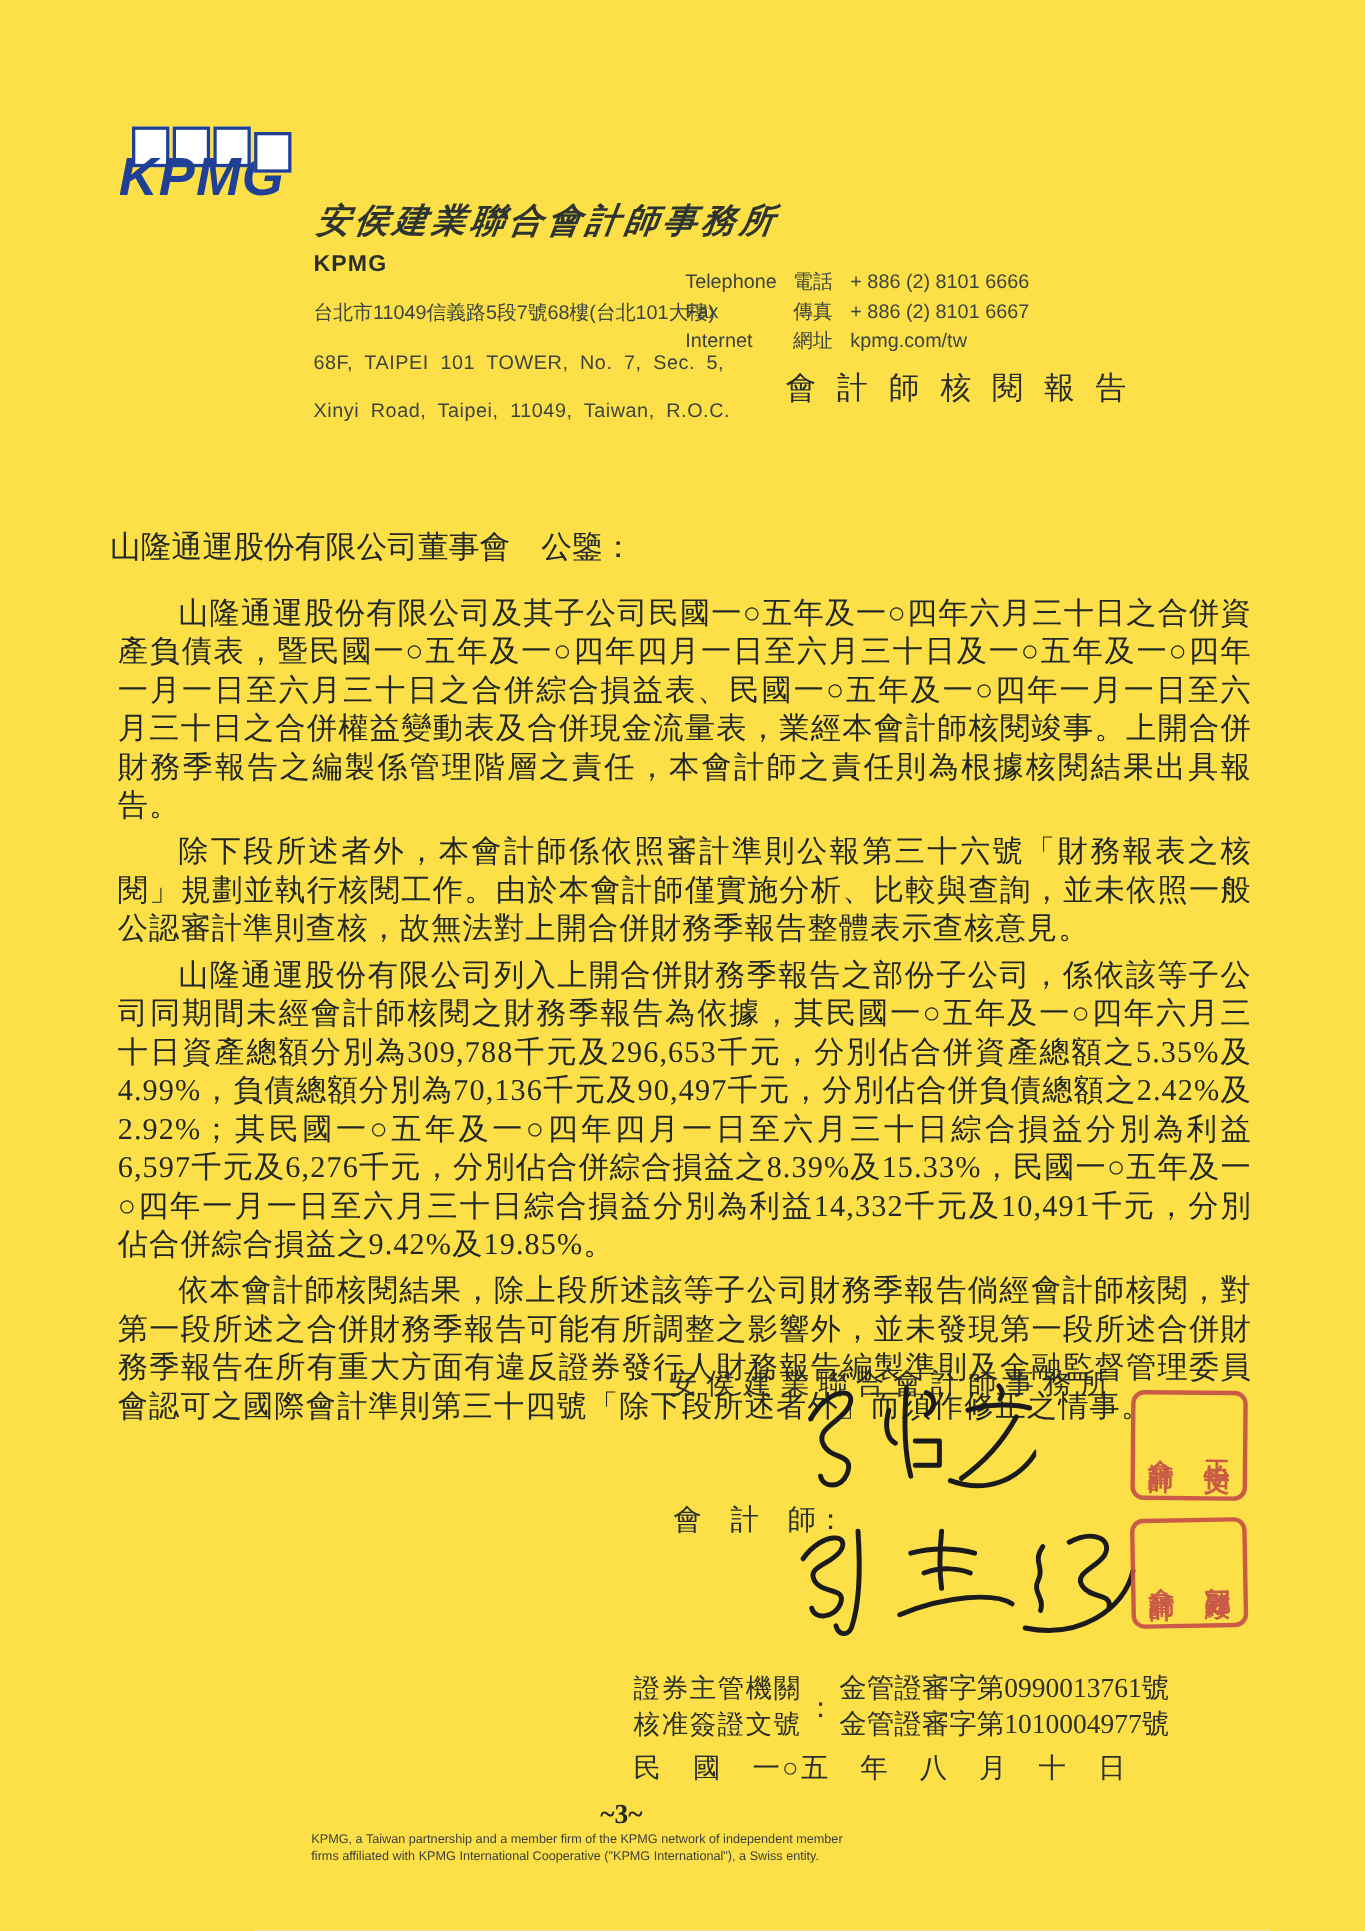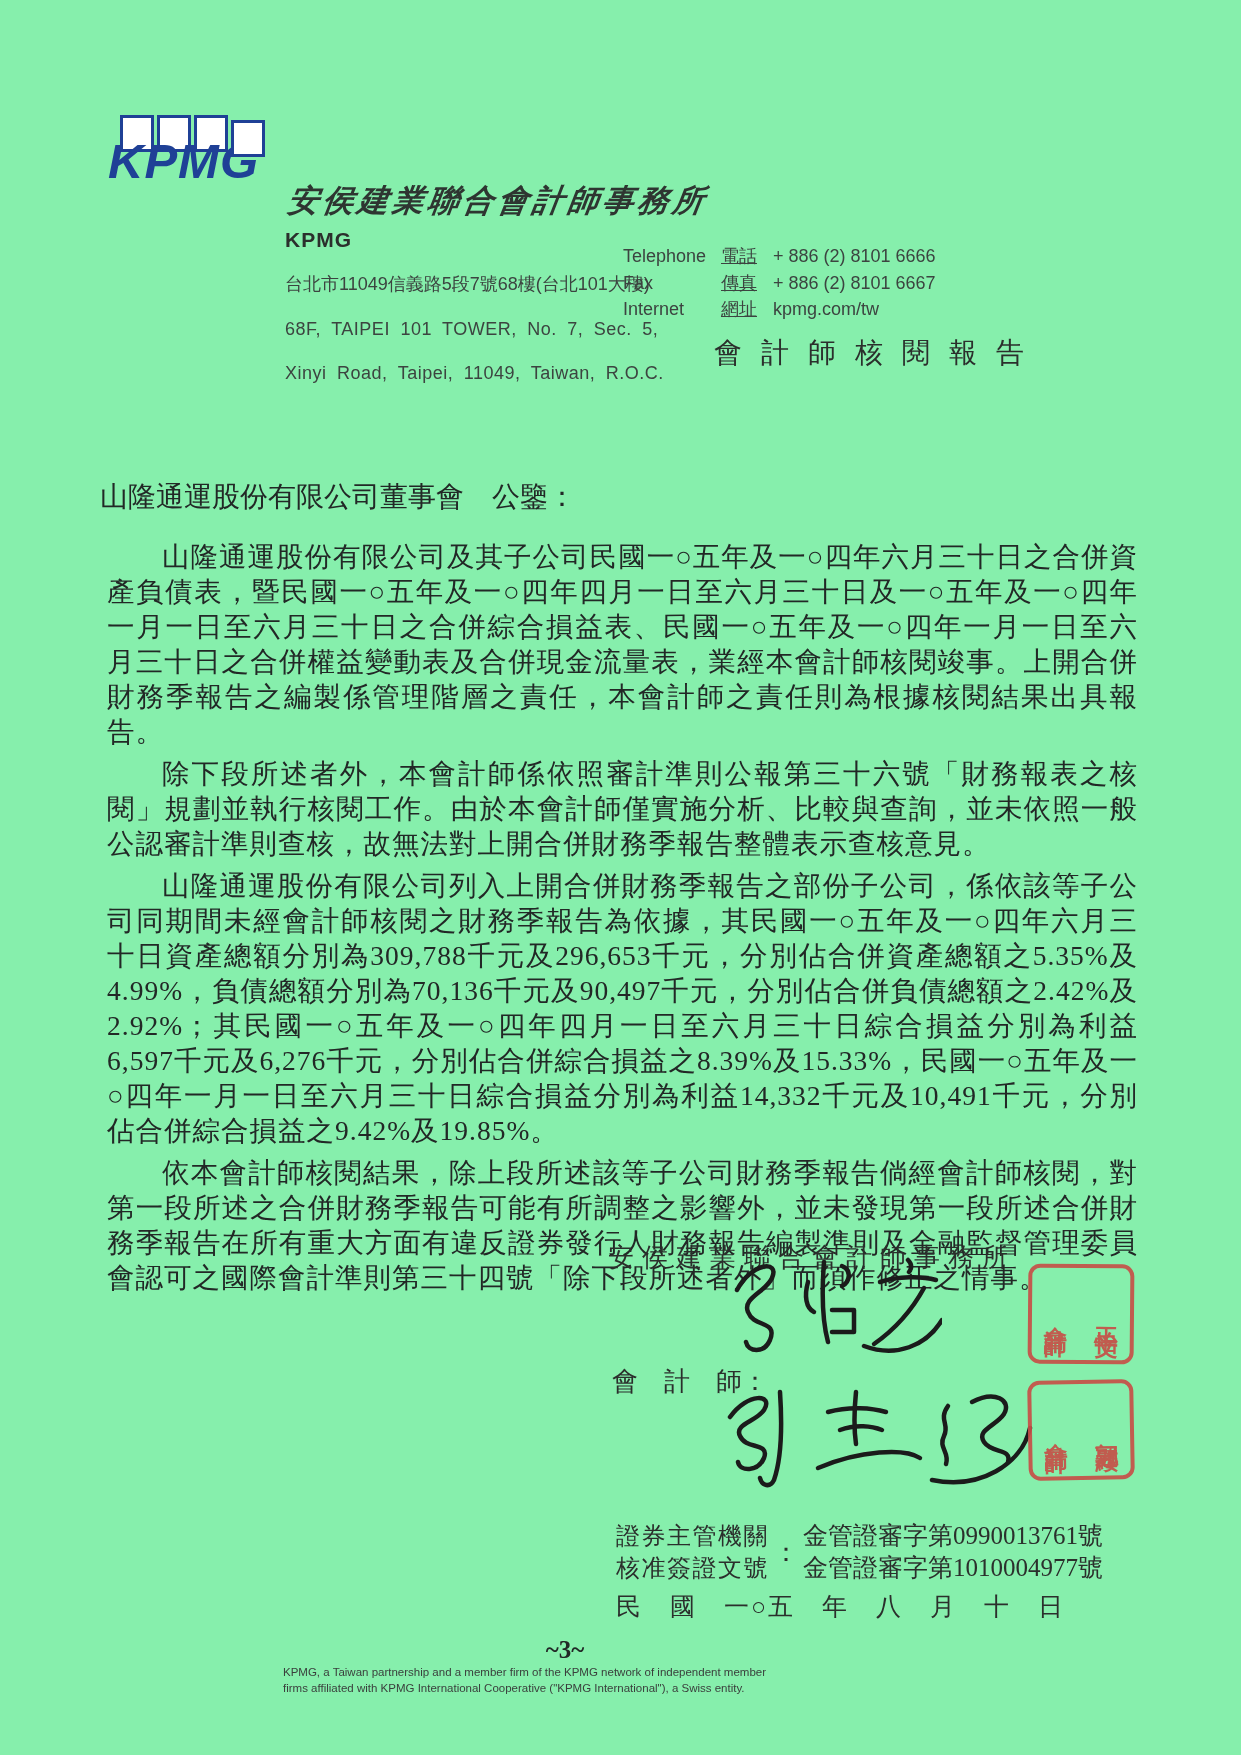--- a/index.html
+++ b/index.html
@@ -1,18 +1,18 @@
 <!DOCTYPE html>
 <html><head>
 <meta charset="utf-8">
 <style>
   html,body { margin:0; padding:0; background:#e8e8e8; }
   .page {
     position:relative; width:1241px; height:1755px; margin:0 auto;
-    background:#86efac; overflow:hidden;
+    background:#fde047; overflow:hidden;
     font-family:"Liberation Serif","DejaVu Serif",serif;
     color:#222826;
   }
   
   .logo-block { position:absolute; left:108px; top:115px; }
   .logo-squares { display:flex; gap:3px; margin-left:12px; }
   .logo-squares i { width:28px; height:31px; border:3px solid #1f4096; background:#fff; display:block; }
   .logo-squares i:nth-child(4) { transform:translateY(5px); }
   .logo-text {
     font-family:"Liberation Sans","DejaVu Sans",sans-serif;
@@ -24,21 +24,21 @@
   .calligraphy {
     font-size:31px; font-style:italic; font-weight:600; letter-spacing:4px;
     transform:skewX(-8deg); transform-origin:left bottom; color:#2e3531;
   }
   .firm-short { font-family:"Liberation Sans","DejaVu Sans",sans-serif; font-weight:bold; font-size:21px; color:#2b2f2c; margin-top:6px; letter-spacing:1px; }
   .addr { font-family:"Liberation Sans","DejaVu Sans",sans-serif; font-size:18px; color:#3c4440; line-height:23.5px; margin-top:21px; }
   .addr.en { word-spacing:5px; letter-spacing:0.5px; }
   .contacts { position:absolute; left:338px; top:62px; font-family:"Liberation Sans","DejaVu Sans",sans-serif; font-size:18px; color:#3c4440; }
   .contact-row { display:flex; line-height:23.5px; margin-top:3px; }
   .contact-row .en { width:98px; }
-  .contact-row .zh { width:52px;text-decoration:underline; }
+  .contact-row .zh { width:52px; }
   
   .report-title { position:absolute; left:100px; top:334px; width:930px; text-align:right; font-size:28px; color:#2b2f2c; letter-spacing:6px; }
   .salutation { position:absolute; left:100px; top:478px; font-size:28px; }
   .body-text { position:absolute; left:100px; top:532px; width:1045px; }
   .body-text p {
     margin:7px; font-size:27.5px; line-height:35px; letter-spacing:1px;
     text-align:justify; text-indent:2em; color:#222826;
   }
   
   .firm-line { position:absolute; left:608px; top:1240px; font-size:26px; letter-spacing:8px; color:#2b2f2c; }
@@ -50,21 +50,21 @@
     border:4px solid #c65048; border-radius:12px; opacity:0.92;
     display:flex; justify-content:space-between; align-items:center; padding:4px 12px;
   }
   .seal-col {
     writing-mode:vertical-rl; text-orientation:upright;
     font-size:23px; font-weight:bold; line-height:1; letter-spacing:4px; color:#c65048;
   }
   .seal.one { left:1028px; top:1264px; transform:rotate(0.5deg); }
   .seal.two { left:1028px; top:1380px; transform:rotate(-1deg); }
   
-  .approval { position:absolute; left:616px; top:1520px; }
+  .approval { position:absolute; left:576px; top:1520px; }
   .approval-row { display:flex; align-items:center; }
   .approval-labels div { font-size:24px; letter-spacing:1.5px; line-height:32px; color:#2b2f2c; }
   .approval-colon { font-size:26px; margin:0 4px; color:#2b2f2c; }
   .approval-values div { font-size:25px; line-height:32px; color:#2b2f2c;text-align:right; }
   .date-line { margin-top:6px; font-size:25px; letter-spacing:2px; color:#2b2f2c; }
   
   .page-num { position:absolute; left:100px; top:1636px; width:930px; text-align:center; font-size:25px; font-weight:bold; }
   .fineprint { position:absolute; left:283px; top:1664px; font-family:"Liberation Sans","DejaVu Sans",sans-serif; font-size:11.5px; line-height:16px; color:#3a3f3c; }
 </style>
 </head>

